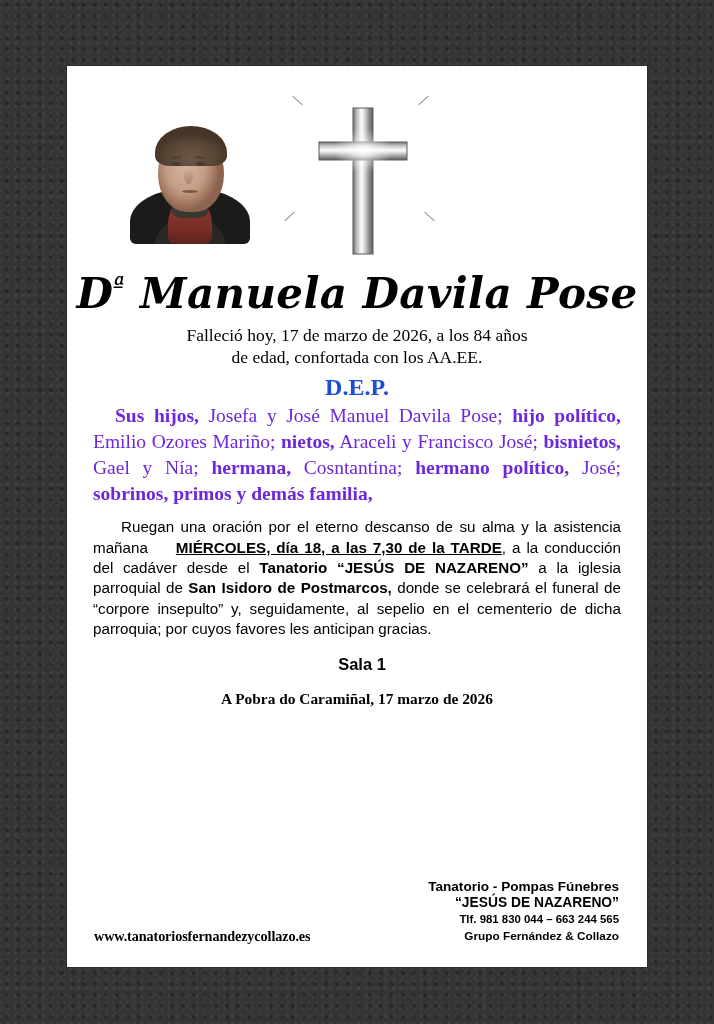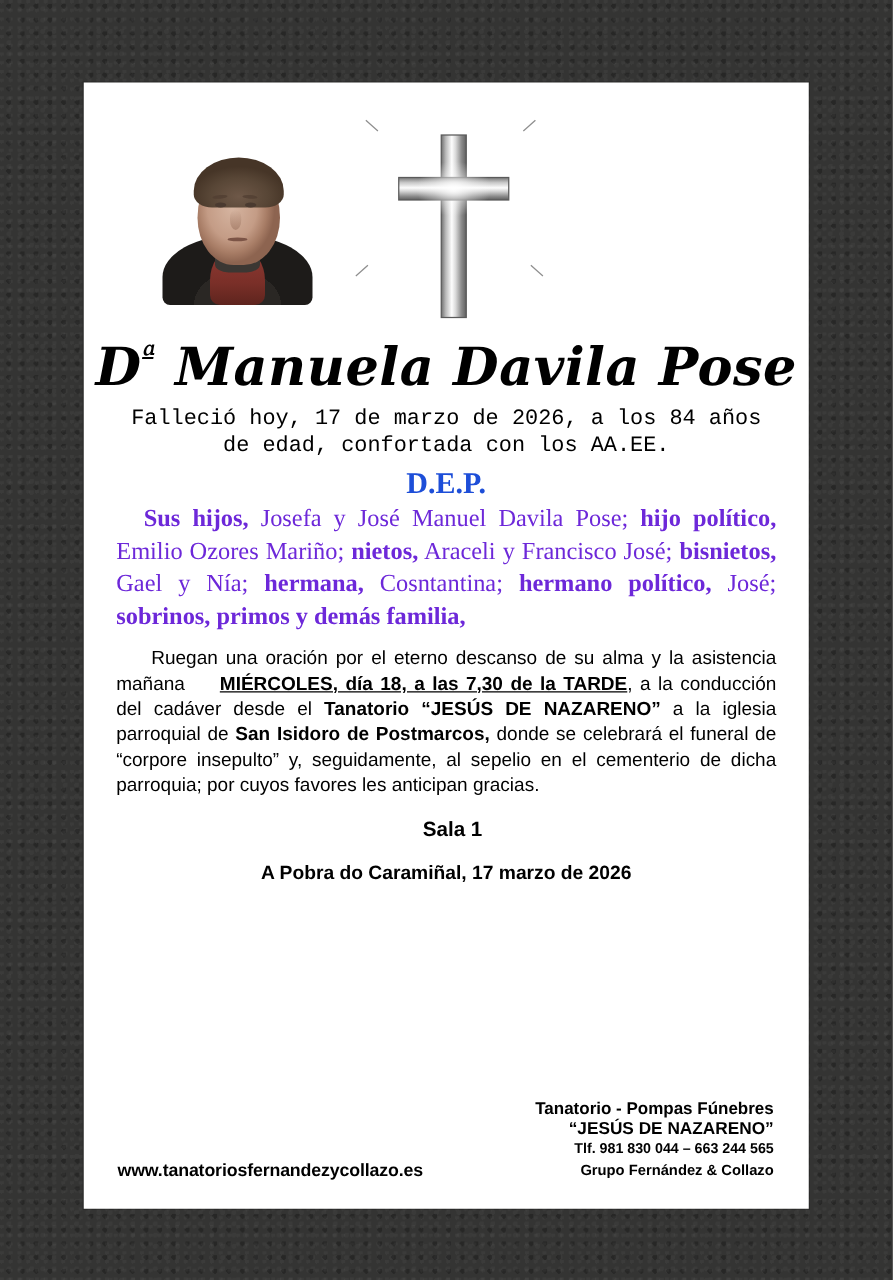--- a/index.html
+++ b/index.html
@@ -179,21 +179,21 @@
     white-space: nowrap;
   }
   .name sup {
     font-size: .55em;
     vertical-align: super;
   }
 
   
   .died {
     text-align: center;
-    font-family: Liberation Mono, monospace;
+    font-family: Liberation Serif, serif;
     font-size: 17.5px;
     line-height: 1.28;
     color: #000;
     margin-top: 8px;
   }
 
   .dep {
     text-align: center;
     font-family: "Liberation Serif", serif;
     font-weight: 700;
@@ -234,21 +234,21 @@
     font-size: 16.5px;
     color: #000;
     margin: 14px 26px 0 26px;
     line-height: 1.28;
   }
   .chapel .line1 { text-align: left; padding-left: 22px; }
   .chapel .line1 u { text-decoration: underline; }
   .chapel .line2 { text-align: center; padding-left: 10px; }
 
   .city-date {
-    font-family: Liberation Sans, sans-serif;
+    font-family: Liberation Serif, serif;
     font-weight: 700;
     font-size: 15.4px;
     text-align: center;
     color: #000;
     margin-top: 15px;
   }
 
   
   .footer {
     position: absolute;
@@ -267,21 +267,21 @@
   }
   .foot-right .f1 { font-weight: 700; font-size: 13.6px; line-height: 1.2; }
   .foot-right .f2 { font-weight: 700; font-size: 13.8px; line-height: 1.22; }
   .foot-right .f3 { font-weight: 700; font-size: 11.4px; line-height: 1.35; }
   .foot-right .f4 { font-weight: 700; font-size: 11.8px; line-height: 1.5; }
 
   .foot-url {
     position: absolute;
     left: 27px;
     bottom: 8px;
-    font-family: Liberation Sans, sans-serif;
+    font-family: Liberation Serif, serif;
     font-weight: 700;
     font-size: 14.2px;
     color: #000;
     letter-spacing: -.1px;
   }
 </style>
 </head>
 <body>
 
 <div id="frame">

